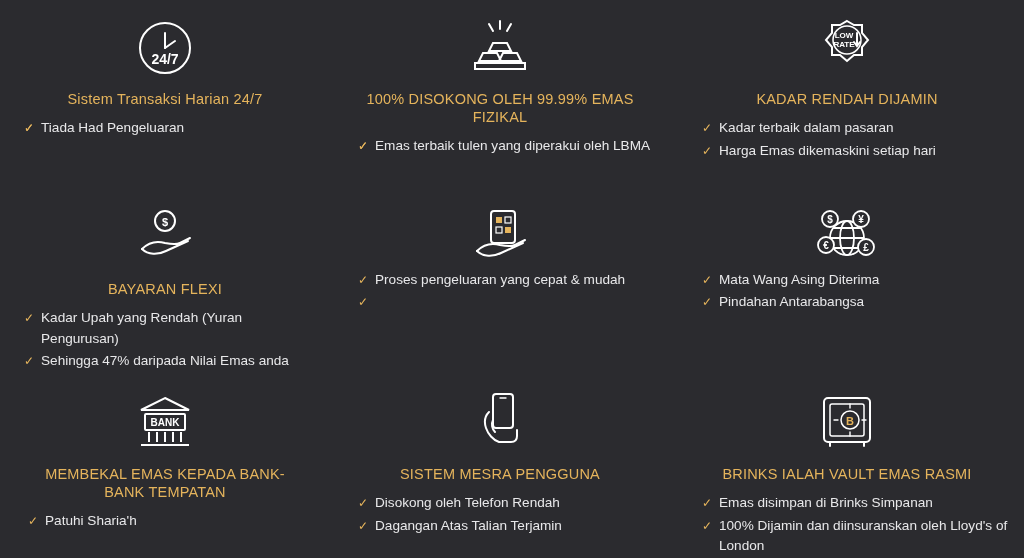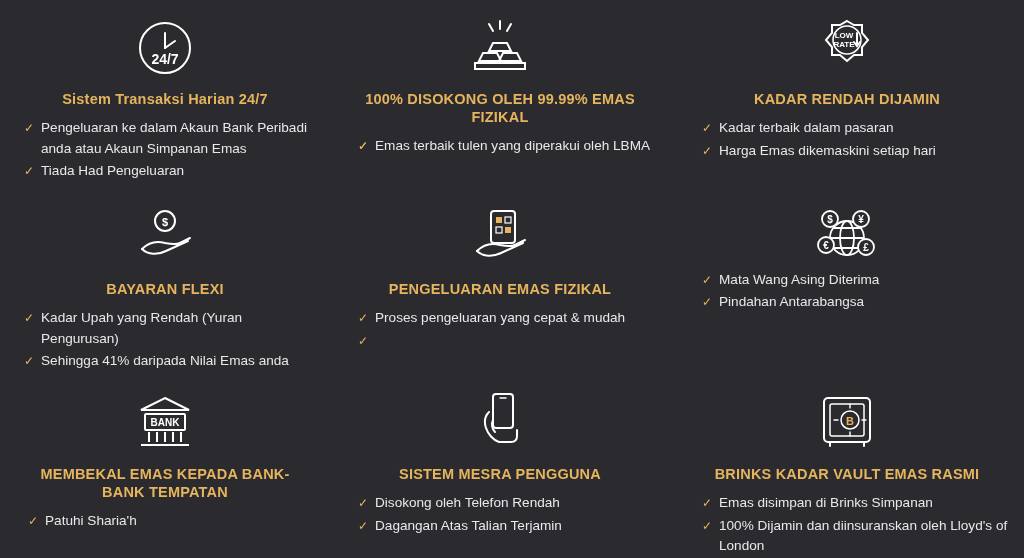--- a/index.html
+++ b/index.html
@@ -29,21 +29,21 @@
     height: 68px;
     display: flex;
     align-items: center;
     justify-content: center;
     margin-top: 4px;
   }
   .icon-wrap svg { display: block; }
   .title {
     color: #e5b45c;
     font-size: 14.5px;
-    font-weight: bold;
+    font-weight: normal;
     letter-spacing: 0.2px;
     text-align: center;
     line-height: 1.25;
     margin-top: 10px;
     margin-bottom: 10px;
     padding: 0 6px;
   }
   .items {
     list-style: none;
     margin: 0;
@@ -82,21 +82,21 @@
       <svg width="62" height="62" viewBox="0 0 62 62" fill="none" stroke="#ffffff" stroke-width="2">
         <circle cx="31" cy="33" r="25"></circle>
         <path d="M31 33 L31 18" stroke-linecap="round"></path>
         <path d="M31 33 L41 26" stroke-linecap="round"></path>
         <rect x="18" y="36" width="26" height="16" fill="#2b2b2f" stroke="none"></rect>
         <text x="31" y="49" font-family="Liberation Sans, sans-serif" font-size="14" font-weight="bold" fill="#ffffff" stroke="none" text-anchor="middle">24/7</text>
       </svg>
     </div>
     <div class="title">Sistem Transaksi Harian 24/7</div>
     <ul class="items">
-      <li><span class="tick">✓</span><span>Pengeluaran ke dalam Akaun Bank Peribadi anda atau Akaun Simpanan Emas</span></li>
+      <li><span class="tick">✓</span></li>
       <li><span class="tick">✓</span><span>Tiada Had Pengeluaran</span></li>
     </ul>
   </div>
 
   <div class="cell c2">
     <div class="icon-wrap">
       <svg width="66" height="62" viewBox="0 0 66 62" fill="none" stroke="#ffffff" stroke-width="2">
         <path d="M33 6 L33 14 M22 9 L26 16 M44 9 L40 16" stroke-linecap="round"></path>
         <path d="M26 28 L40 28 L44 36 L22 36 Z"></path>
         <path d="M16 38 L30 38 L34 46 L12 46 Z"></path>
@@ -133,37 +133,36 @@
       <svg width="66" height="62" viewBox="0 0 66 62" fill="none" stroke="#ffffff" stroke-width="2">
         <circle cx="33" cy="16" r="10"></circle>
         <text x="33" y="21" font-family="Liberation Sans, sans-serif" font-size="11" font-weight="bold" fill="#ffffff" stroke="none" text-anchor="middle">$</text>
         <path d="M10 44 C18 36 26 36 33 38 C38 39 44 40 48 38 L58 33" stroke-linecap="round"></path>
         <path d="M10 44 C16 50 26 50 34 46 L56 36" stroke-linecap="round"></path>
       </svg>
     </div>
     <div class="title">BAYARAN FLEXI</div>
     <ul class="items">
       <li><span class="tick">✓</span><span>Kadar Upah yang Rendah (Yuran Pengurusan)</span></li>
-      <li><span class="tick">✓</span><span>Sehingga 41% daripada Nilai Emas anda</span></li>
+      <li><span class="tick">✓</span><span>Sehingga 47% daripada Nilai Emas anda</span></li>
     </ul>
   </div>
 
   <div class="cell c5">
     <div class="icon-wrap">
       <svg width="66" height="62" viewBox="0 0 66 62" fill="none" stroke="#ffffff" stroke-width="2">
         <rect x="24" y="6" width="24" height="32" rx="3"></rect>
         <rect x="29" y="12" width="6" height="6" fill="#e5b45c" stroke="none"></rect>
         <rect x="38" y="12" width="6" height="6" stroke-width="1.2"></rect>
         <rect x="29" y="22" width="6" height="6" stroke-width="1.2"></rect>
         <rect x="38" y="22" width="6" height="6" fill="#e5b45c" stroke="none"></rect>
         <path d="M10 46 C18 38 26 38 33 40 C38 41 44 42 48 40 L58 35" stroke-linecap="round"></path>
         <path d="M10 46 C16 52 26 52 34 48 L56 38" stroke-linecap="round"></path>
       </svg>
     </div>
-    <div class="title">PENGELUARAN EMAS FIZIKAL</div>
     <ul class="items">
       <li><span class="tick">✓</span><span>Proses pengeluaran yang cepat &amp; mudah</span></li>
       <li><span class="tick">✓</span></li>
     </ul>
   </div>
 
   <div class="cell c6">
     <div class="icon-wrap">
       <svg width="66" height="62" viewBox="0 0 66 62" fill="none" stroke="#ffffff" stroke-width="1.8">
         <circle cx="33" cy="33" r="17"></circle>
@@ -221,20 +220,20 @@
     <div class="icon-wrap">
       <svg width="66" height="62" viewBox="0 0 66 62" fill="none" stroke="#ffffff" stroke-width="2">
         <rect x="10" y="8" width="46" height="44" rx="4"></rect>
         <rect x="16" y="14" width="34" height="32" rx="2" stroke-width="1.5"></rect>
         <circle cx="36" cy="30" r="9" stroke-width="1.5"></circle>
         <text x="36" y="35" font-family="Liberation Sans, sans-serif" font-size="11" font-weight="bold" fill="#e5b45c" stroke="none" text-anchor="middle">B</text>
         <path d="M36 18 L36 14 M36 46 L36 42 M24 30 L20 30 M52 30 L48 30" stroke-width="1.4" stroke-linecap="round"></path>
         <path d="M16 52 L16 56 M50 52 L50 56" stroke-linecap="round"></path>
       </svg>
     </div>
-    <div class="title">BRINKS KADAR VAULT EMAS RASMI</div>
+    <div class="title">BRINKS IALAH VAULT EMAS RASMI</div>
     <ul class="items">
       <li><span class="tick">✓</span><span>Emas disimpan di Brinks Simpanan</span></li>
       <li><span class="tick">✓</span><span>100% Dijamin dan diinsuranskan oleh Lloyd's of London</span></li>
     </ul>
   </div>
 
 </div>
 
 </body></html>

